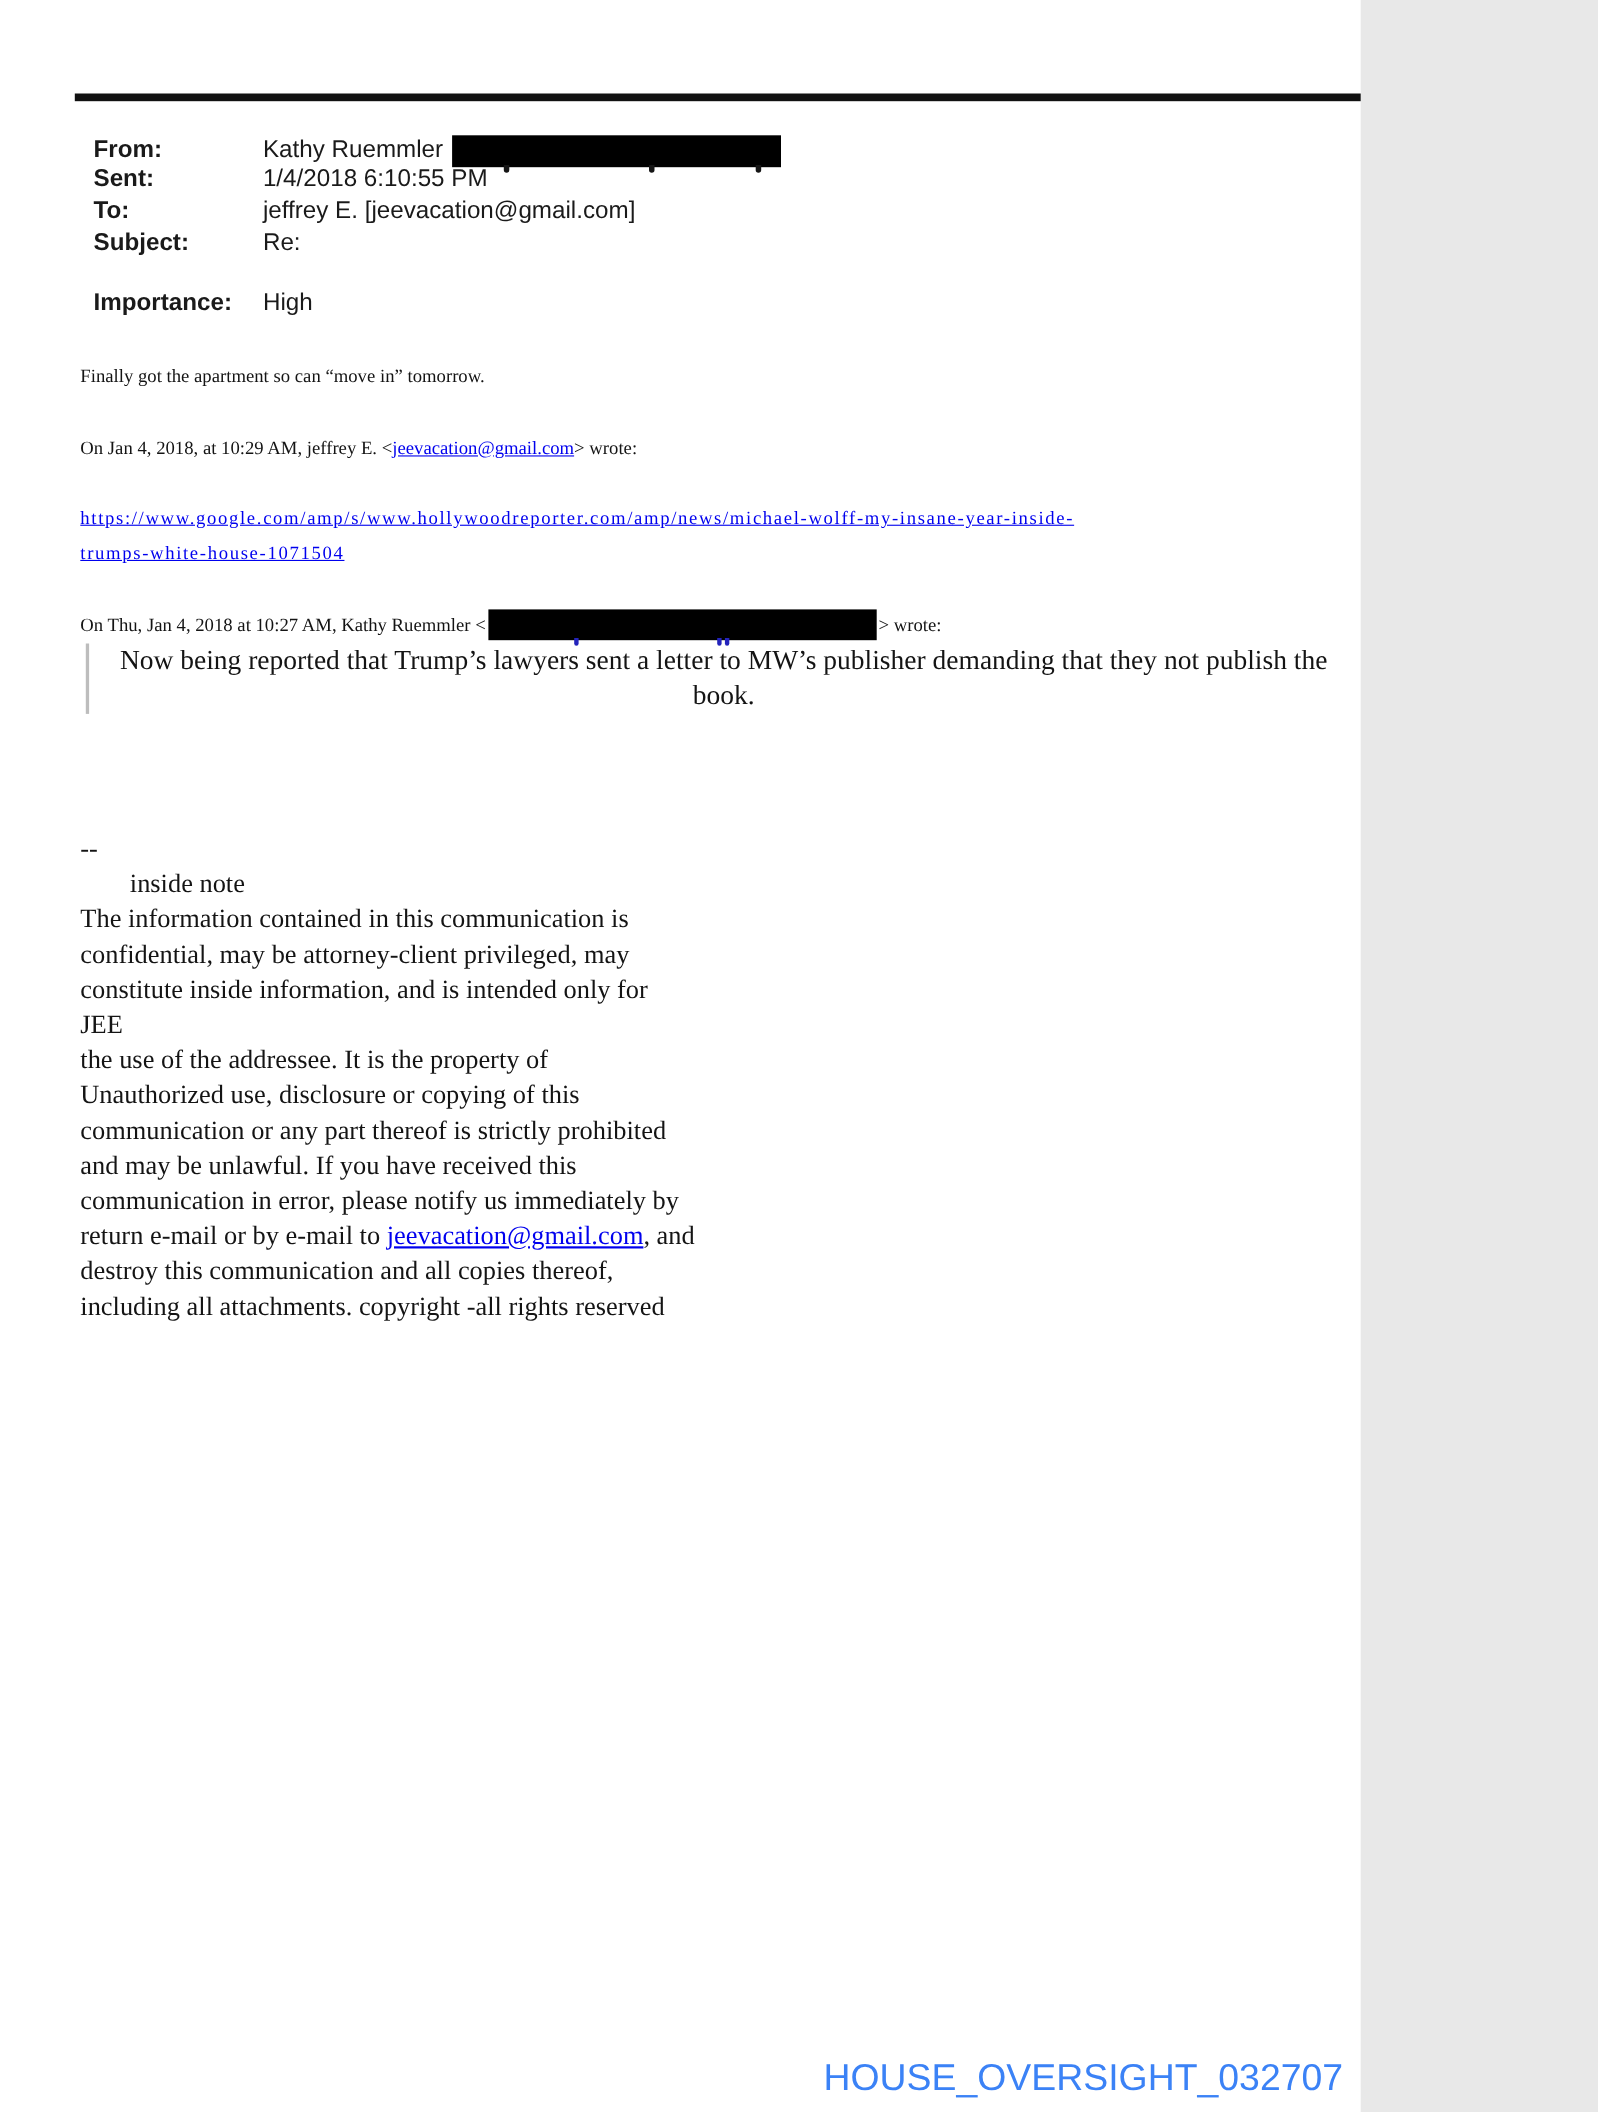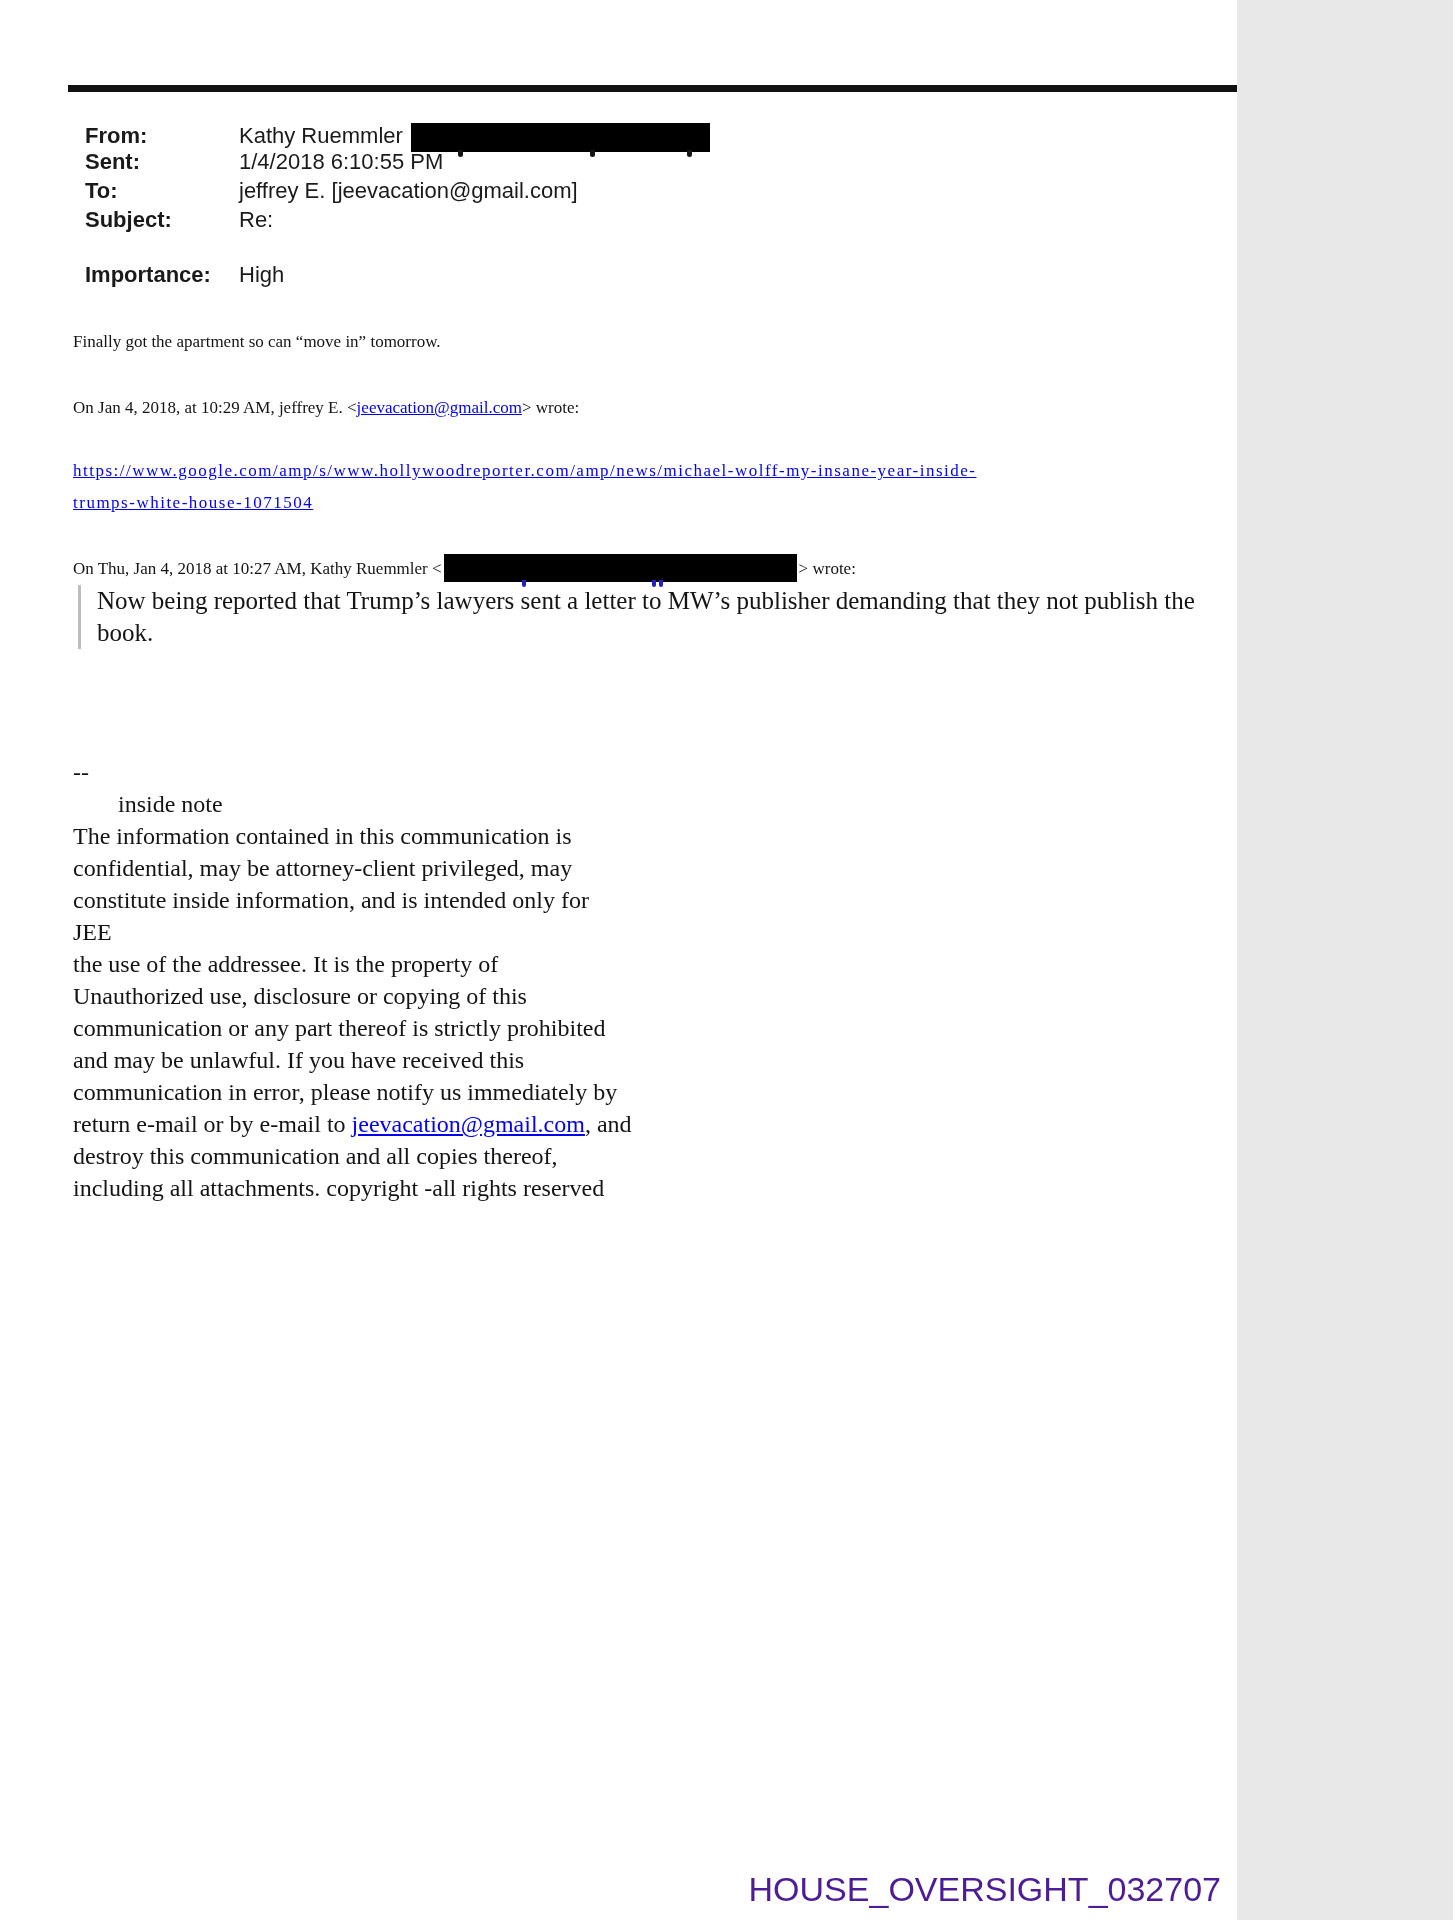--- a/index.html
+++ b/index.html
@@ -36,36 +36,37 @@
   .bpara{
     position:absolute;left:73px;
     font-size:17px;line-height:32px;
     white-space:nowrap;
   }
   a.lnk{color:#0000EE;text-decoration:underline;cursor:pointer;font-family:Liberation Serif, serif;}
   .url-line{letter-spacing:1.5px;}
   .quote{
     position:absolute;left:78px;top:585px;
     border-left:3px solid #bdbdbd;
-    padding-left:16px;
+    padding-left:28px;
     font-size:25px;line-height:32px;
     white-space:nowrap;
+    text-align:center;
   }
   
   .signature{
     position:absolute;left:73px;top:756px;
     font-size:24px;line-height:32px;
     white-space:nowrap;
   }
   .sig-note{padding-left:45px;}
   
   .footer{
     position:absolute;right:16px;top:1870px;
     font-family:"Liberation Sans", sans-serif;
-    font-size:34px;color:#4c1d95;
+    font-size:34px;color:#3b82f6;
     white-space:nowrap;
   }
 </style>
 </head>
 <body>
 
 <div class="page">
 
   <div class="top-rule"></div>
 

